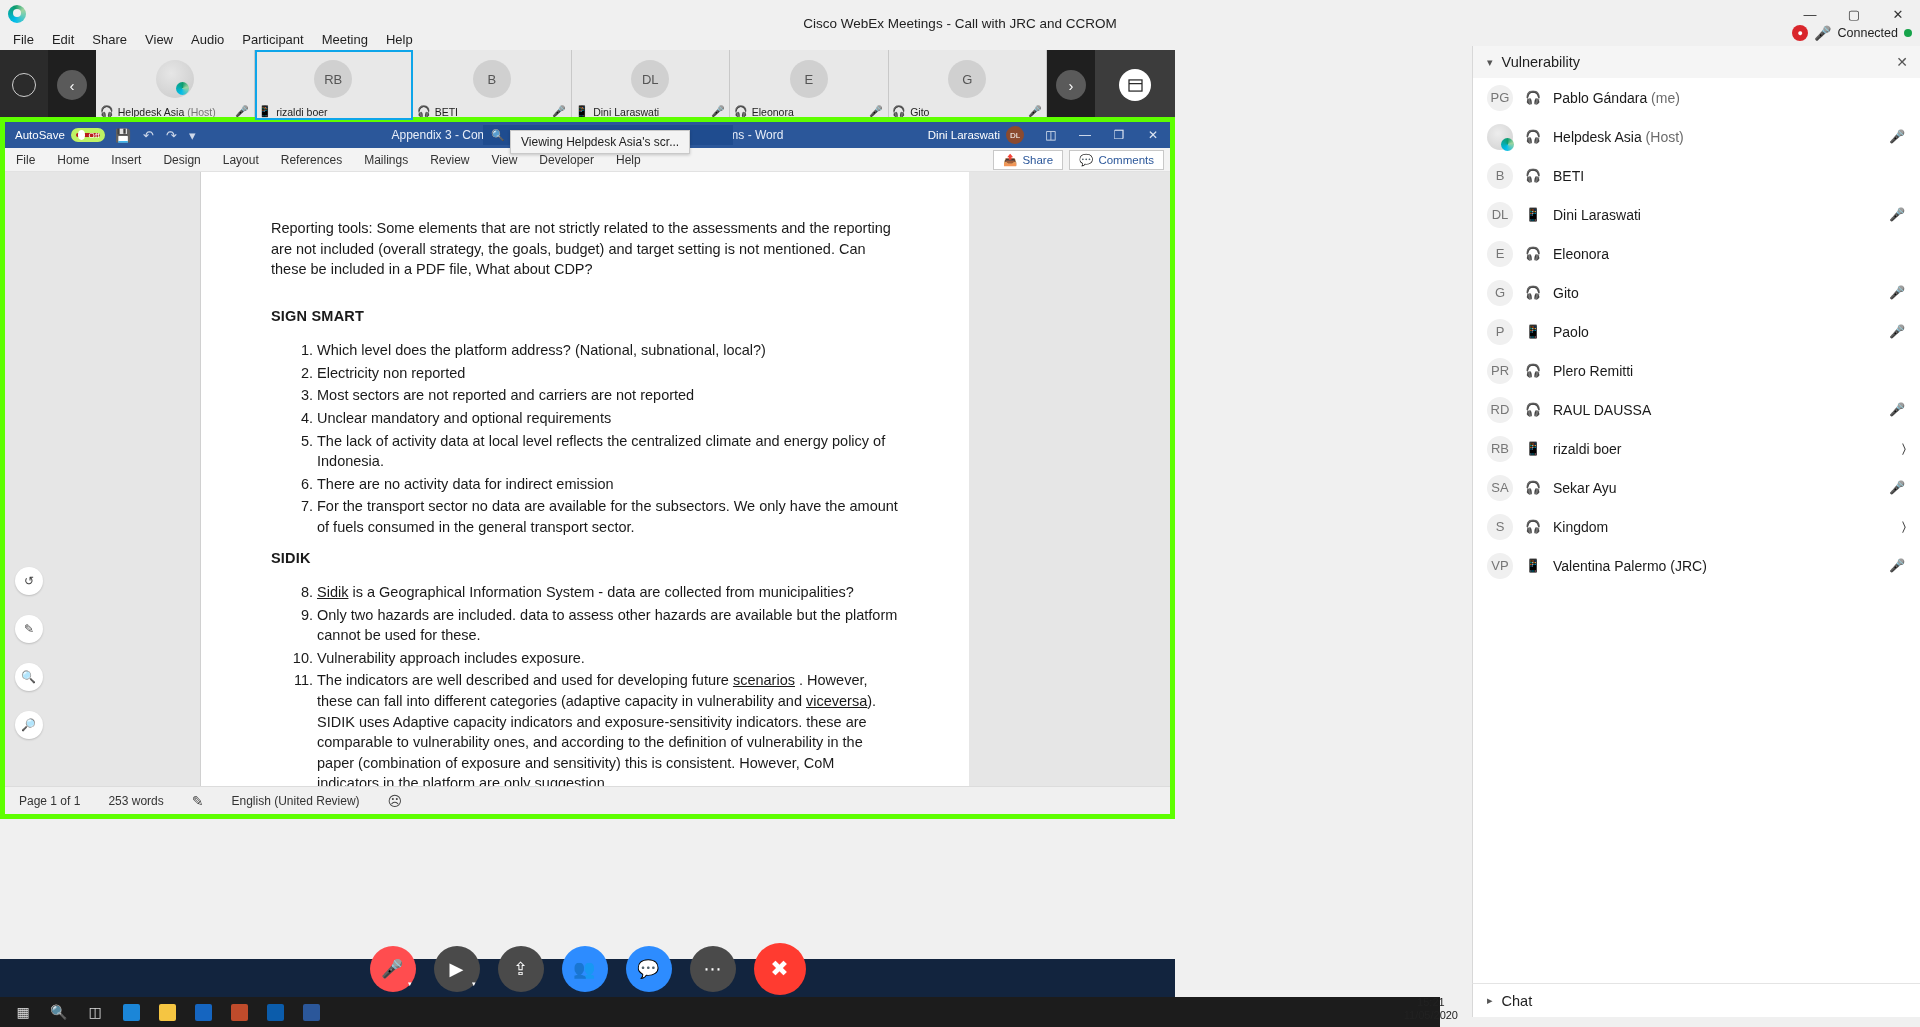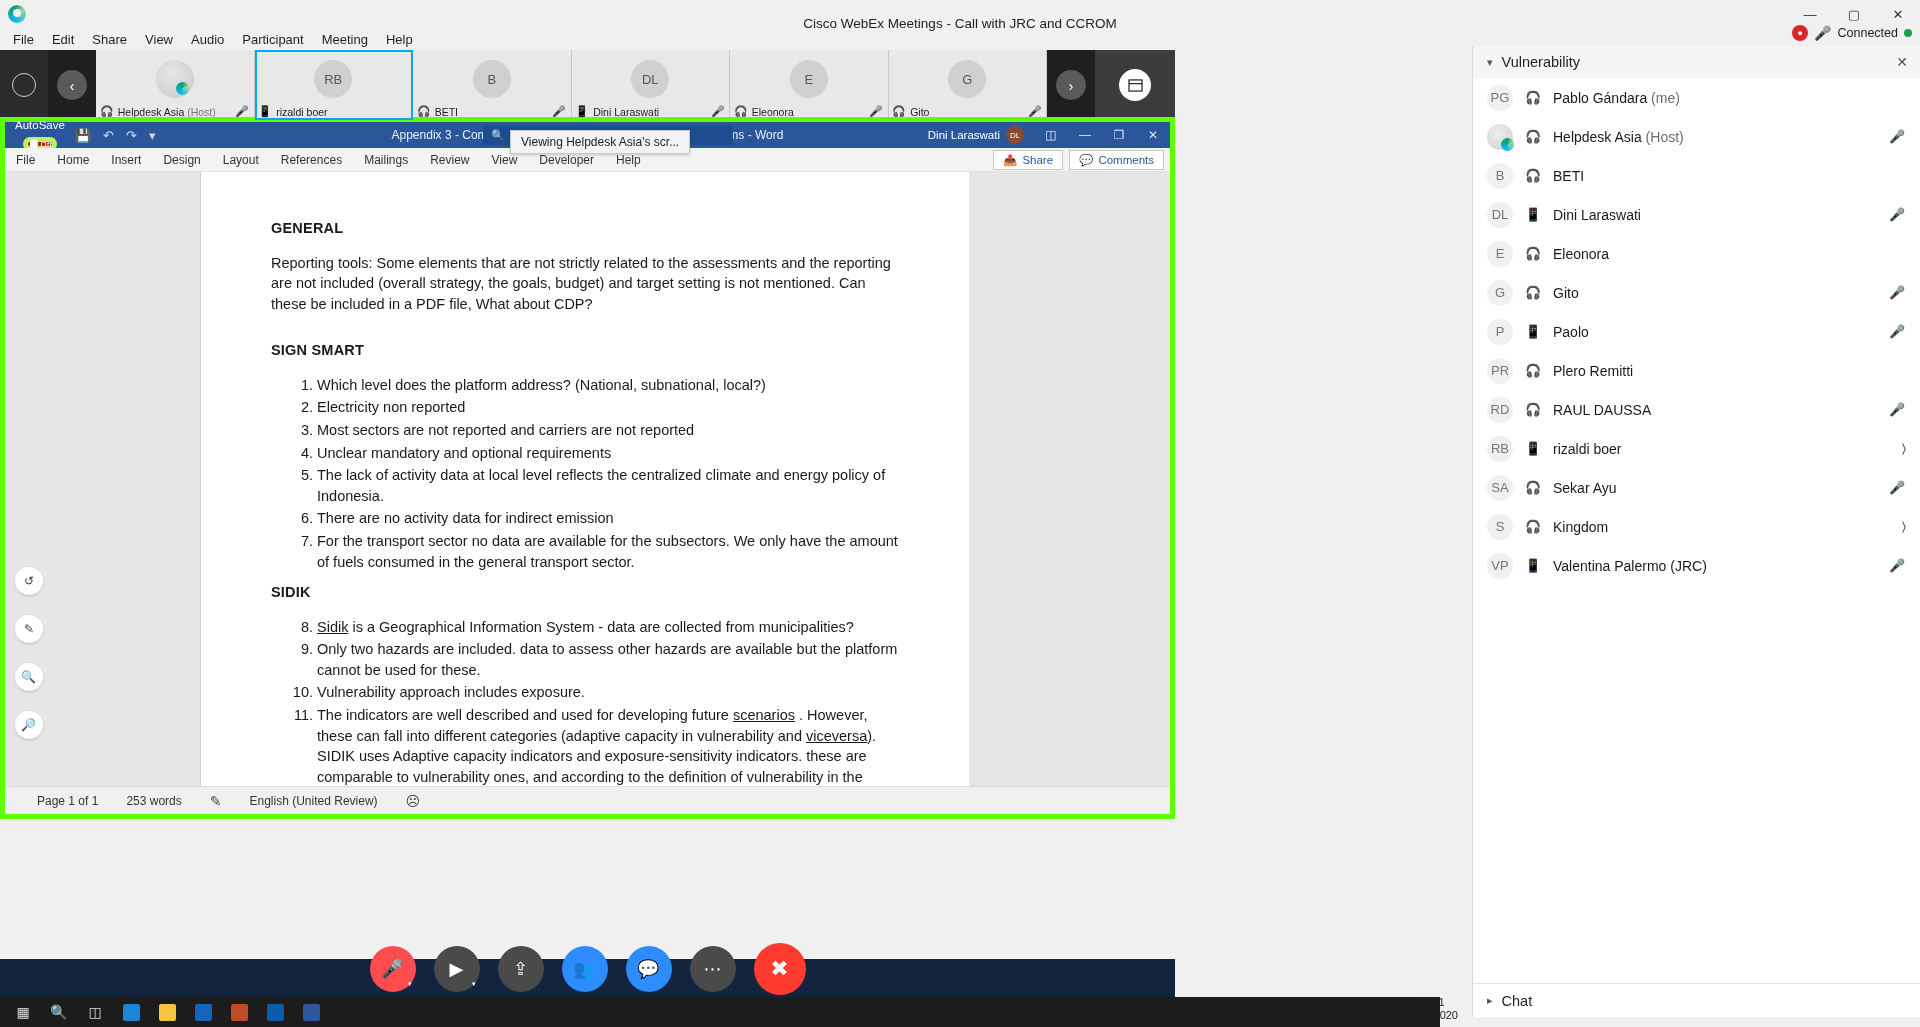--- a/index.html
+++ b/index.html
@@ -115,21 +115,21 @@
     border:5px solid #5eff00; background:#e6e6e6;
   }
 
   
   .word-title {
     height:26px; background:#2b579a; color:#fff; display:flex; align-items:center;
     font-size:12px; position:relative;
   }
   .word-title .seg { display:flex;align-items:center;gap:8px;padding-left:10px; }
   .autosave {
-    display:flex;align-items:center;gap:6px;font-size:11.5px;flex-direction:column;
+    display:flex;align-items:center;gap:6px;font-size:11.5px;
   }
   .toggle {
     width:34px;height:14px;border-radius:8px;background:#b91c1c;border:5px solid #bef264;
     position:relative; display:flex;align-items:center;
   }
   .toggle .knob{ width:10px;height:10px;border-radius:50%;background:#fff;margin-left:2px;}
   .toggle .off{ font-size:8px;color:#fff;margin-left:3px;letter-spacing:.3px;}
   .qa-ic{ color:#cfd9ea; font-size:13px; padding:0 2px; }
   .word-doc-title {
     position:absolute; left:0;right:0; text-align:center; font-size:12px; color:#e8eef8;
@@ -187,21 +187,20 @@
   .rail-btn {
     width:28px;height:28px;border-radius:50%;background:#fff;
     display:flex;align-items:center;justify-content:center; font-size:12px; color:#444;
     box-shadow:0 1px 2px rgba(0,0,0,.18);
   }
 
   .word-status {
     position:absolute; left:0; right:0; bottom:0; height:28px; background:#f0f0f0;
     display:flex; align-items:center; font-size:12px; color:#333;
     border-top:1px solid #dcdcdc;
-    padding-left:18px;
   }
   .ws-item { padding:0 14px; }
   .ws-right { margin-left:auto; display:flex; align-items:center; gap:10px; padding-right:14px; }
   .zoom-slider { width:110px; height:2px; background:#9a9a9a; position:relative; }
   .zoom-knob { position:absolute; left:68px; top:-5px; width:4px;height:12px;background:#555; }
   .ws-ic { font-size:14px; color:#444; }
   .ws-viewbtn { width:26px;height:20px;display:flex;align-items:center;justify-content:center;font-size:13px;}
   .ws-viewbtn.sel { background:#d7d7d7; }
 
   
@@ -455,21 +454,20 @@
     <div class="word-body">
       <div class="side-rail">
         <div class="rail-btns">
           <div class="rail-btn">↺</div>
           <div class="rail-btn">✎</div>
           <div class="rail-btn">🔍</div>
           <div class="rail-btn">🔎</div>
         </div>
       </div>
       <div class="page" id="doc-page">
-          <h3>GENERAL</h3>
           <p>Reporting tools:   Some elements that are not strictly related to the assessments and the reporting are not included (overall strategy, the goals, budget) and target setting is not mentioned. Can these be included in a PDF file, What about CDP?</p>
           <h3>SIGN SMART</h3>
           <ol start="1">
             <li>Which level does the platform address? (National, subnational, local?)</li>
             <li>Electricity non reported</li>
             <li>Most sectors are not reported and carriers are not reported</li>
             <li>Unclear mandatory and optional requirements</li>
             <li>The lack of activity data at local level reflects the centralized climate and energy policy of Indonesia.</li>
             <li> There are no activity data for indirect emission</li>
             <li> For the transport sector no data are available for the subsectors. We only have the amount of fuels consumed in the general transport sector.</li>

